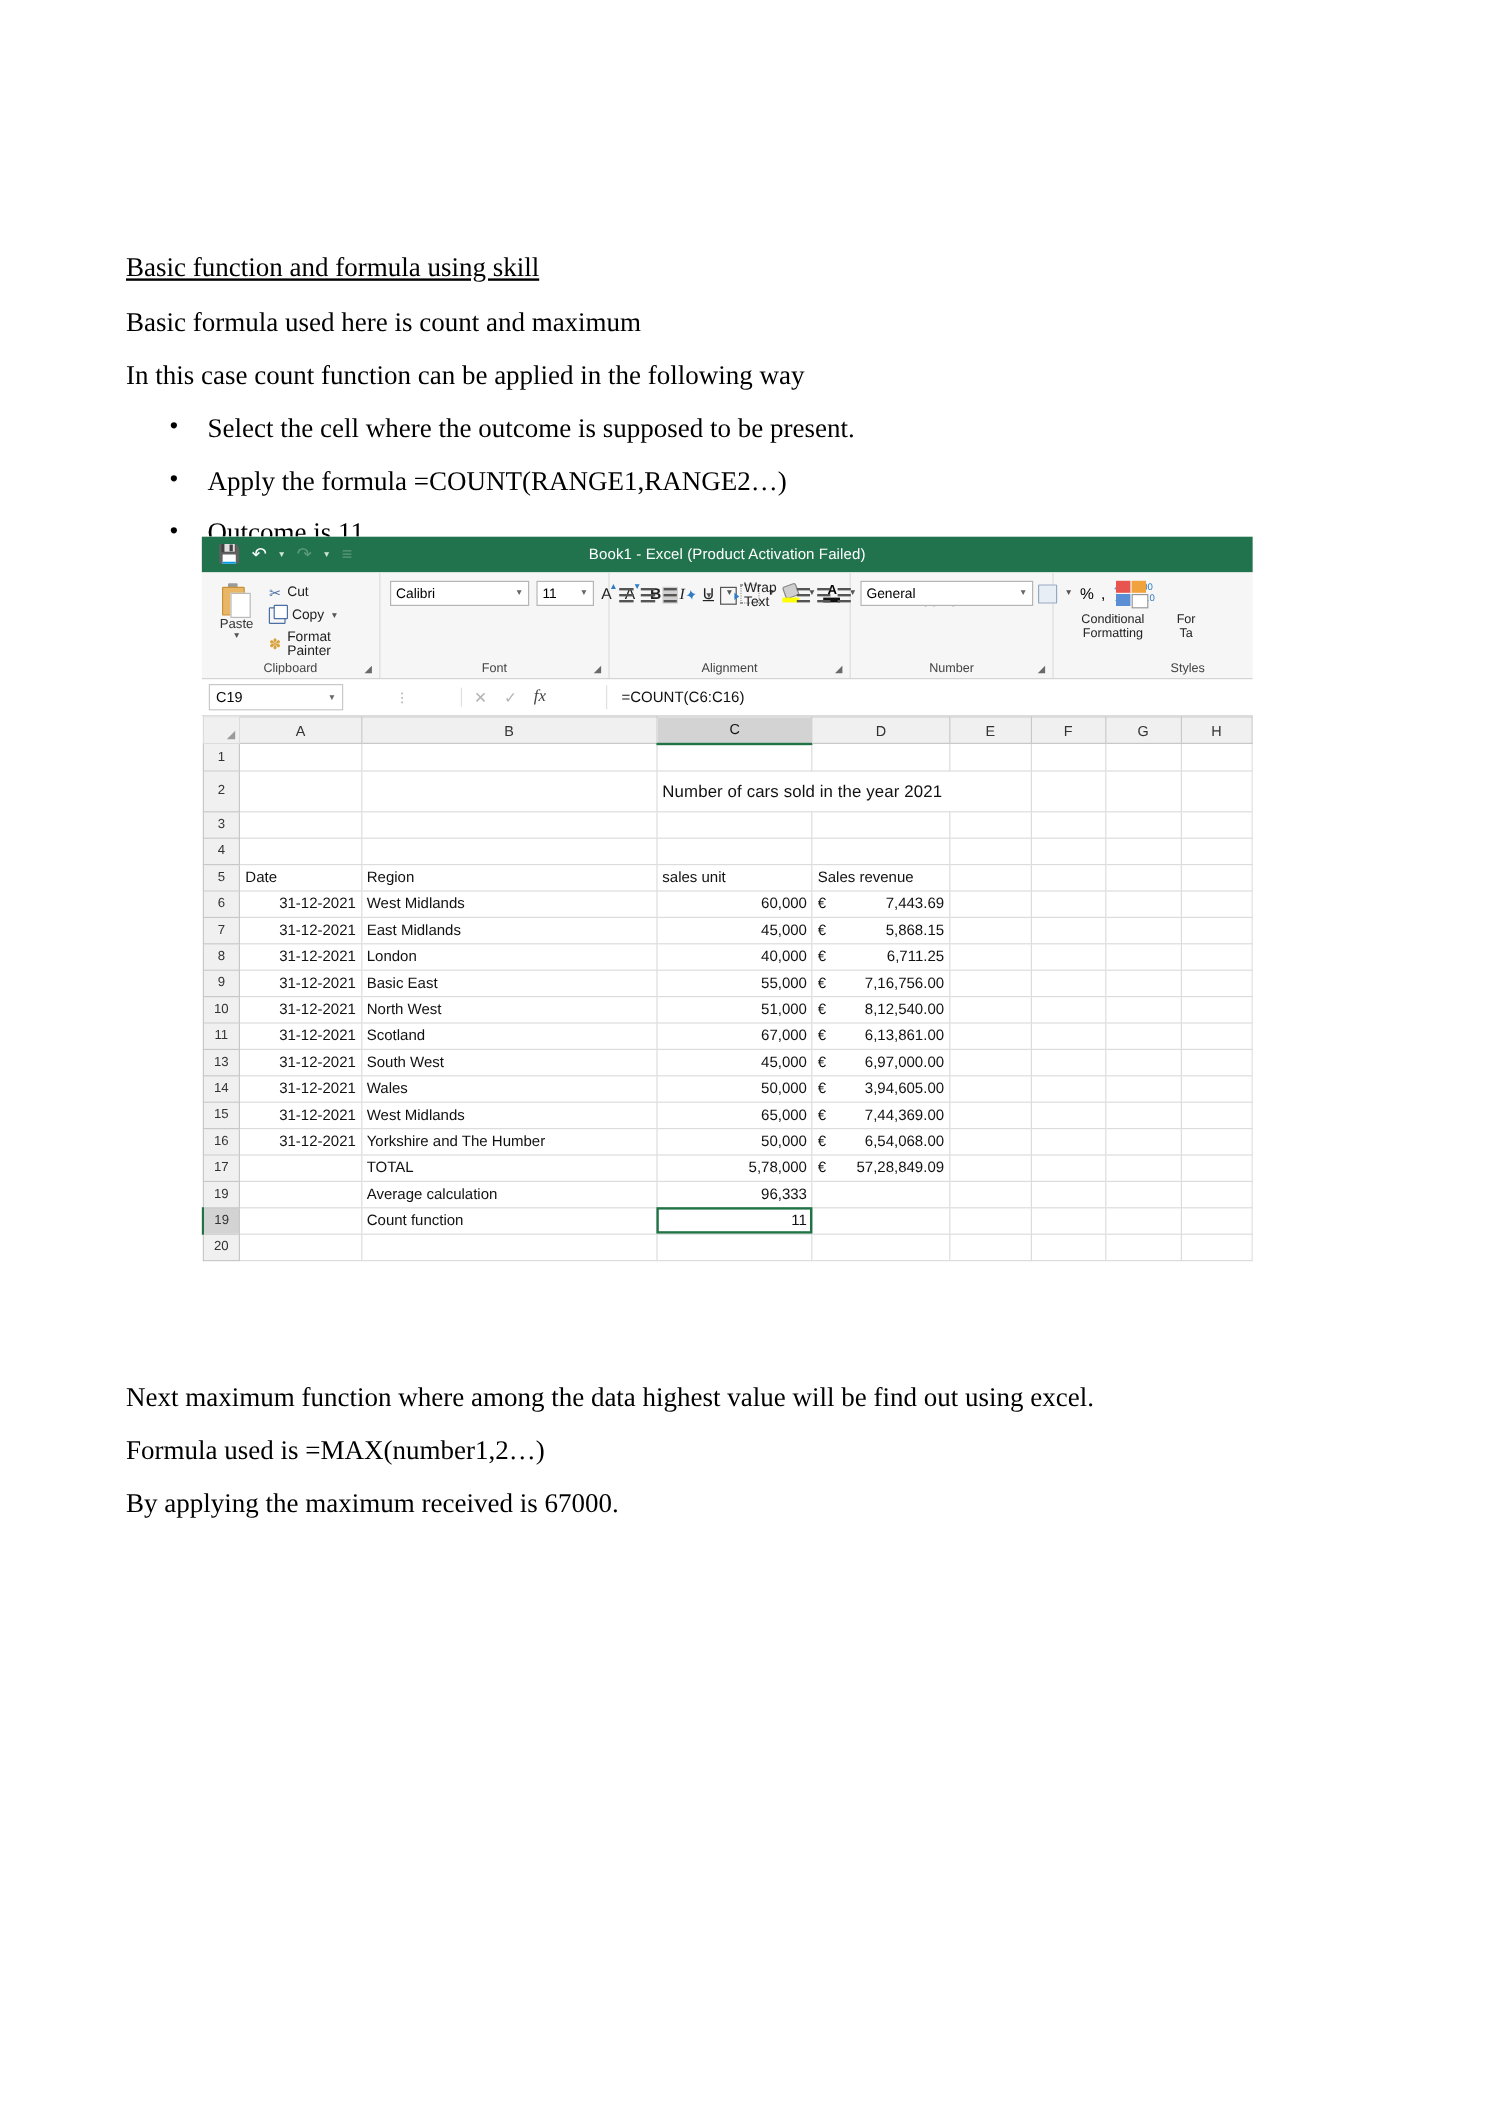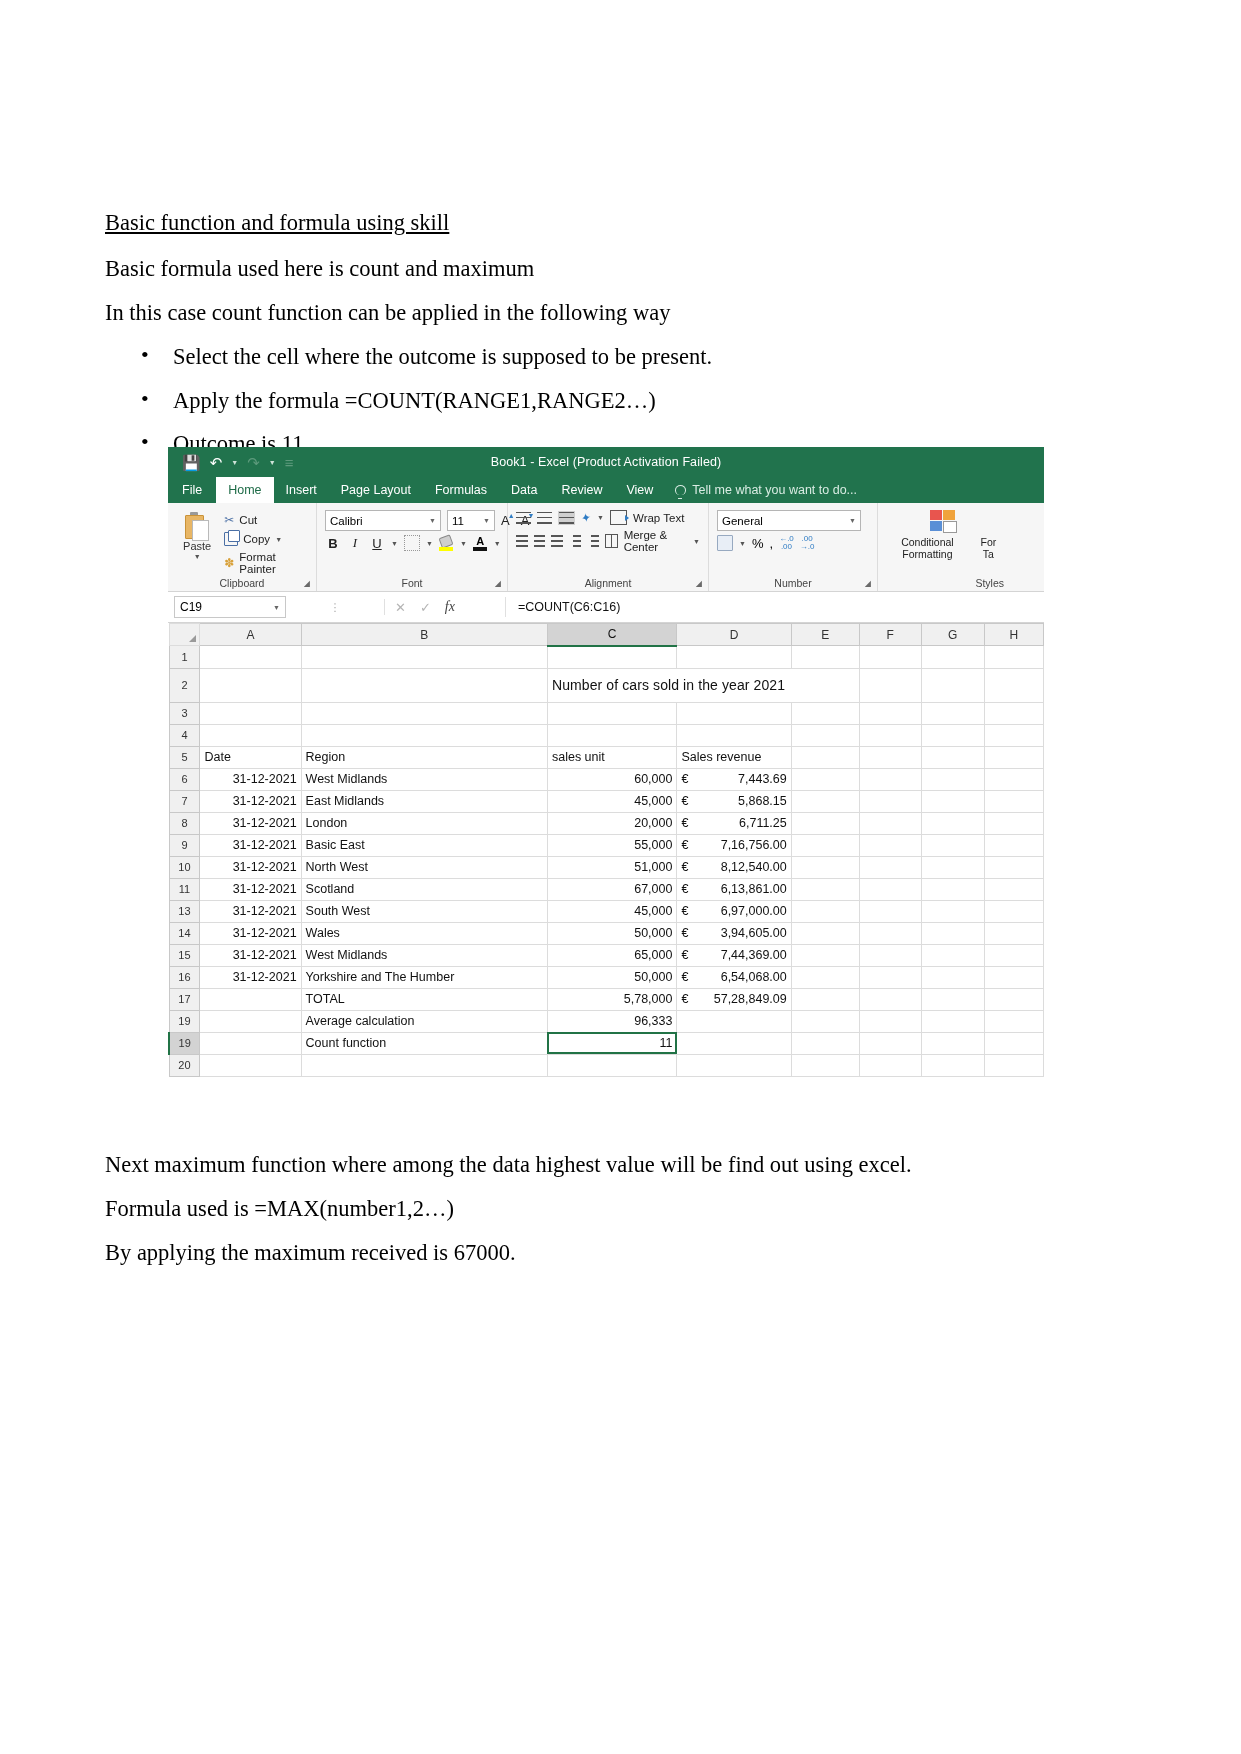--- a/index.html
+++ b/index.html
@@ -66,21 +66,21 @@
     height:88px;background:#f6f6f6;border-bottom:1px solid #d4d4d4;
     display:flex;position:relative;
   }
   .grp{position:relative;display:flex;flex-direction:column;padding:4px 0 0 0;border-right:1px solid #dcdcdc;}
   .grp .rows{flex:1;display:flex;align-items:flex-start;padding:3px 8px 0 8px;}
   .grp .glabel{
     height:15px;line-height:15px;text-align:center;font-size:10.5px;color:#444;
     display:flex;align-items:center;justify-content:center;position:relative;
   }
   .grp .glabel .dlg{position:absolute;right:6px;font-size:8px;color:#6a6a6a;}
-  .col{display:flex;flex-direction:column;gap:4px;}
+  .col{display:flex;flex-direction:row;gap:4px;}
   .rowline{display:flex;align-items:center;gap:6px;}
   .txt{font-size:11.5px;color:#222;}
   .mini{font-size:7px;color:#555;}
 
   
   .clip{width:148px;}
   .clipwrap{display:flex;gap:6px;align-items:flex-start;}
   .pastecol{display:flex;flex-direction:column;align-items:center;width:46px;padding-top:2px;}
   .clipicon{width:24px;height:27px;position:relative;}
   .clipicon .board{position:absolute;left:0;top:3px;width:17px;height:22px;background:#e8b665;border:1px solid #c99238;border-radius:1px;}
@@ -201,34 +201,20 @@
         <span class="ic">💾</span>
         <span class="ic">↶</span>
         <span class="caret">▼</span>
         <span class="ic dim">↷</span>
         <span class="caret">▼</span>
         <span class="ic dim">≡</span>
       </div>
       <div class="wintitle">Book1 - Excel (Product Activation Failed)</div>
     </div>
 
-    <div class="tabs">
-      <div class="tab file">File</div>
-      <div class="tab active">Home</div>
-      <div class="tab">Insert</div>
-      <div class="tab">Page Layout</div>
-      <div class="tab">Formulas</div>
-      <div class="tab">Data</div>
-      <div class="tab">Review</div>
-      <div class="tab">View</div>
-      <div class="tellme">
-        <span class="bulb"></span>
-        <span>Tell me what you want to do...</span>
-      </div>
-    </div>
 
     <div class="ribbon">
 
       <div class="grp clip">
         <div class="rows">
           <div class="clipwrap">
             <div class="pastecol">
               <span class="clipicon">
                 <span class="clipTop"></span>
                   <span class="board"></span>
@@ -521,21 +507,21 @@
               </td>
       <td></td>
               <td></td>
               <td></td>
               <td></td>
     </tr>
     <tr>
       <td class="rowhdr">8</td>
       <td class="num">31-12-2021</td>
       <td>London</td>
-      <td class="num">20,000</td>
+      <td class="num">40,000</td>
       <td>
                 <span class="cur">
                   <span class="sym">€</span>
                   <span>6,711.25</span>
                 </span>
               </td>
       <td></td>
               <td></td>
               <td></td>
               <td></td>

